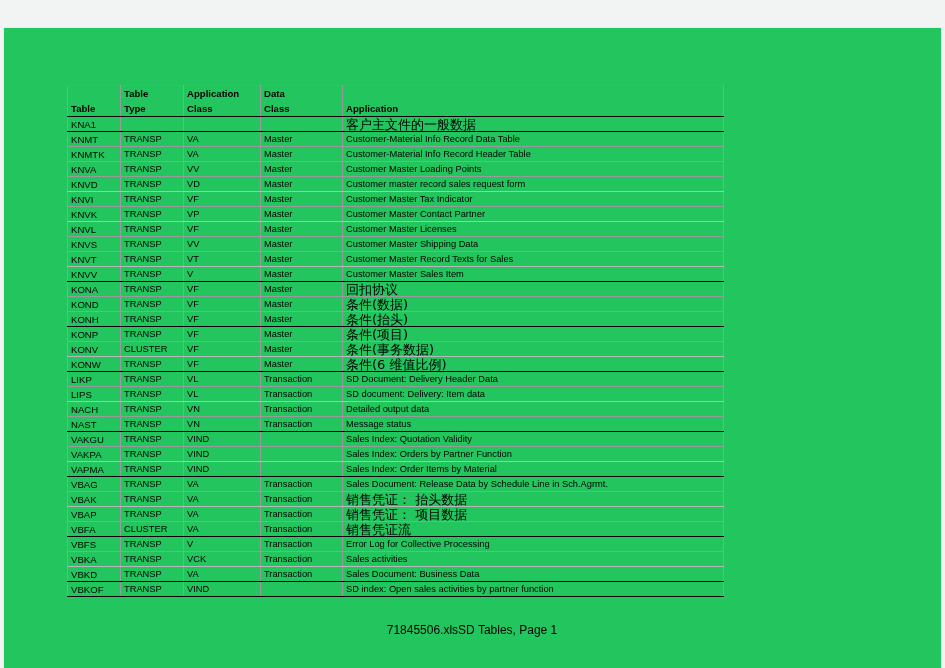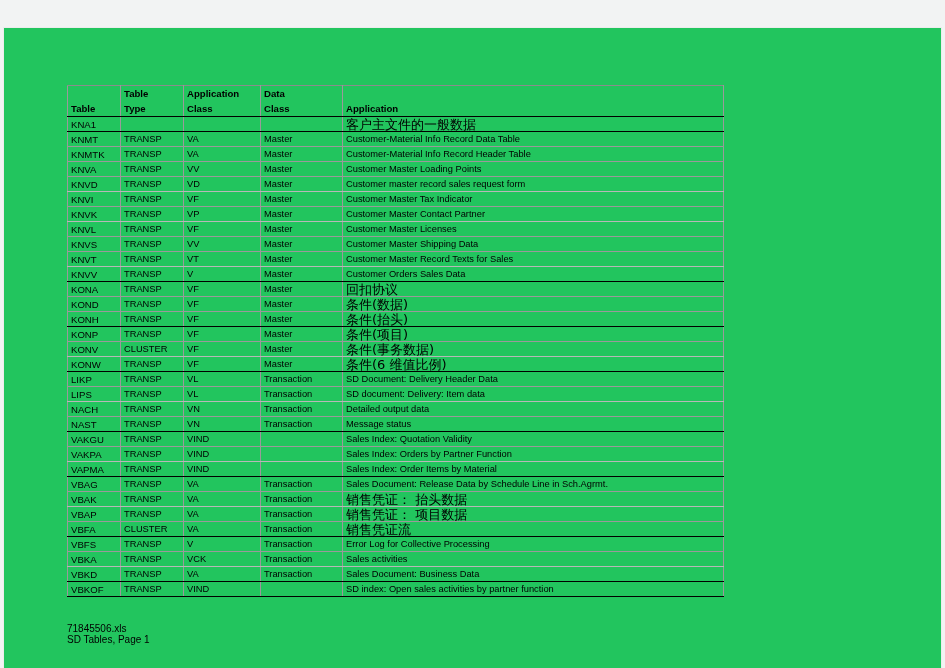--- a/index.html
+++ b/index.html
@@ -77,23 +77,22 @@
 
   .cjk { font-family: "DejaVu Sans", "Liberation Sans", sans-serif; font-size: 13px; }
 
   #footer {
     position: absolute;
     left: 63px;
     top: 595px;
     width: 810px;
     display: flex;
     justify-content: center;
-    font-size: 10px;
+    font-size: 12px;
     color: #000;
-    flex-direction: column;
   }
   #footer span { white-space: nowrap; }
 </style>
 </head>
 <body>
 
 <div id="page-sheet">
 
   <div id="doc-table-wrap">
     <table class="sd-table">
@@ -189,21 +188,21 @@
             <td>TRANSP</td>
             <td>VT</td>
             <td>Master</td>
             <td>Customer Master Record Texts for Sales</td>
           </tr>
           <tr class="thick">
             <td class="tname">KNVV</td>
             <td>TRANSP</td>
             <td>V</td>
             <td>Master</td>
-            <td>Customer Orders Sales Data</td>
+            <td>Customer Master Sales Item</td>
           </tr>
           <tr>
             <td class="tname">KONA</td>
             <td>TRANSP</td>
             <td>VF</td>
             <td>Master</td>
             <td class="cjk">回扣协议</td>
           </tr>
           <tr>
             <td class="tname">KOND</td>

